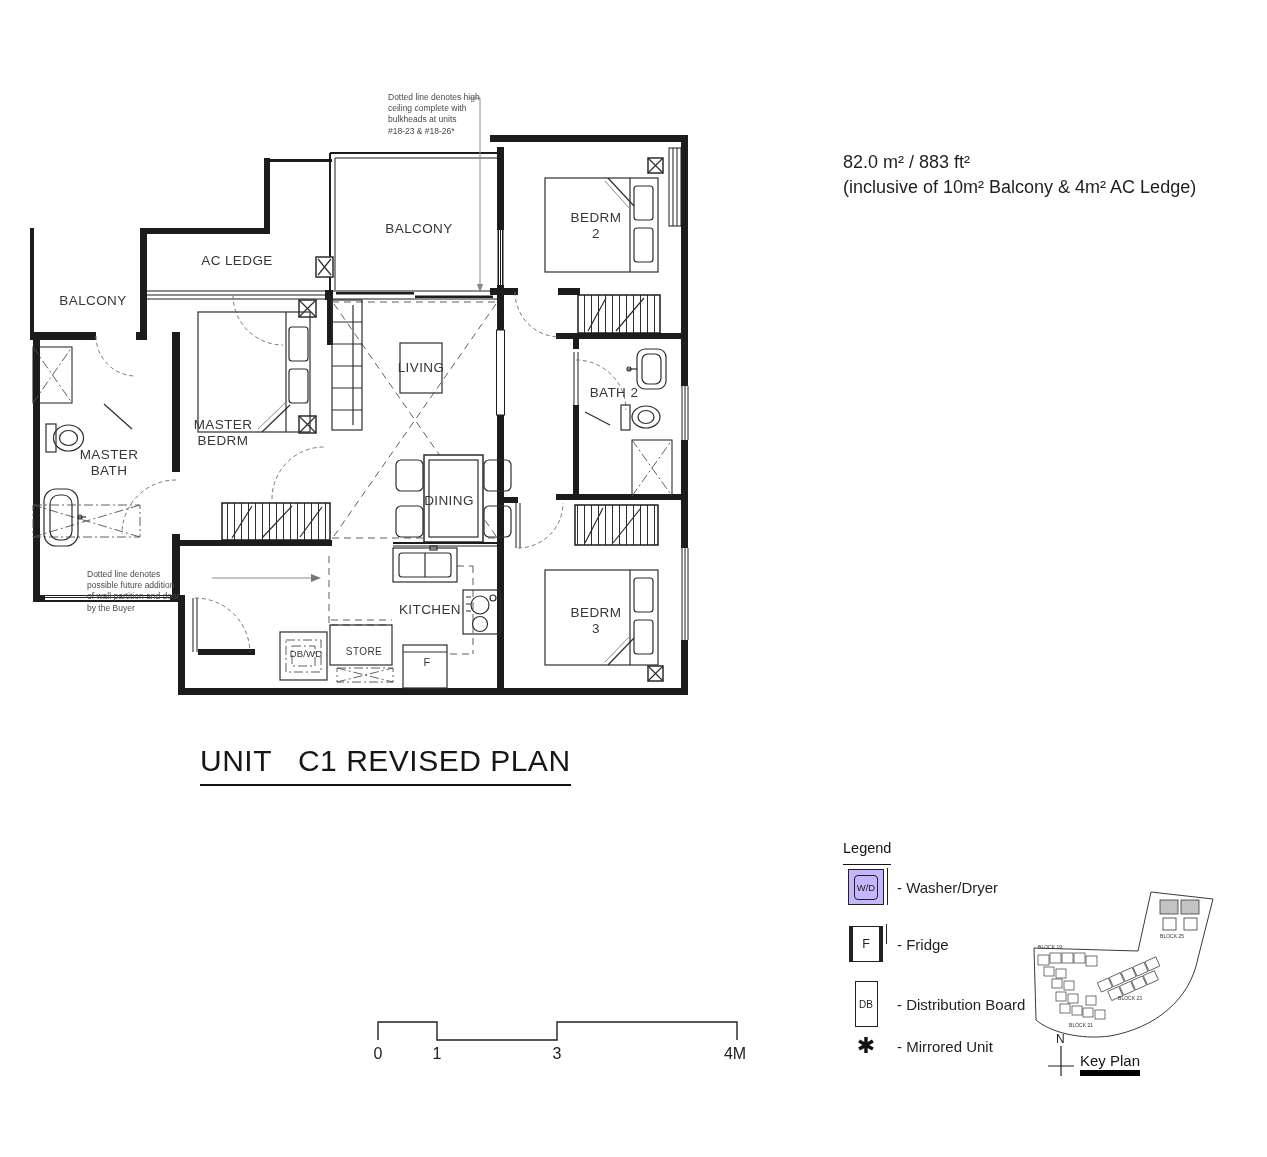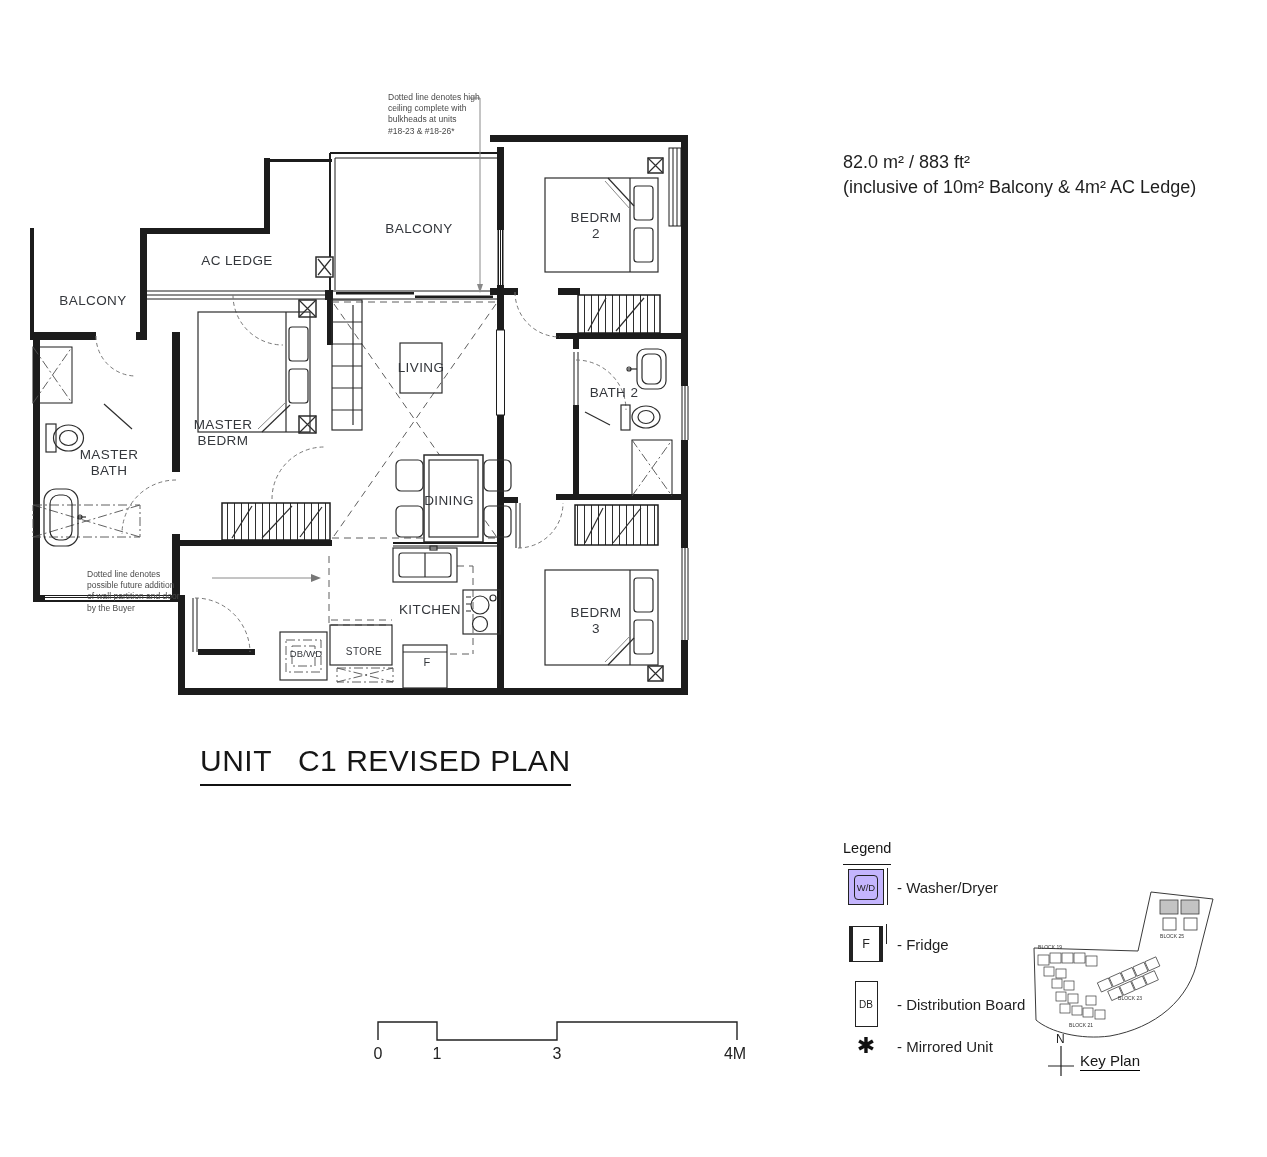--- a/index.html
+++ b/index.html
@@ -43,21 +43,21 @@
     box-shadow:inset 3px 0 0 #222, inset -3px 0 0 #222;
     display:flex;align-items:center;justify-content:center;font-size:12.5px;color:#222}
   .sym-f::after{content:'';position:absolute;right:-5px;top:-3px;height:20px;border-left:1.5px solid #222}
   .sym-db{width:21px;height:44px;border:1.5px solid #222;background:#fff;
     display:flex;align-items:center;justify-content:center;font-size:10px;color:#222}
   .sym-star{font-size:22px;color:#111;line-height:1}
   .scale-num{position:absolute;transform:translateX(-50%);font-size:16px;color:#222}
   .blk{position:absolute;transform:translate(-50%,0);font-size:5px;color:#333;white-space:nowrap}
   .kp-n{position:absolute;font-size:12px;color:#222}
   .kp-title{position:absolute;left:1080px;top:1052px;font-size:15px;color:#161616;
-    border-bottom:1px solid #000000;padding-bottom:1px}
+    border-bottom:6px solid #000000;padding-bottom:1px}
 </style>
 </head>
 <body>
 
 <div class="stage">
 
 <svg width="1267" height="1157" viewBox="0 0 1267 1157">
   <defs>
     <pattern id="hv" width="7" height="12" patternUnits="userSpaceOnUse">
       <path d="M3.5 0 V12" stroke="#2e2e2e" stroke-width="1"></path>

